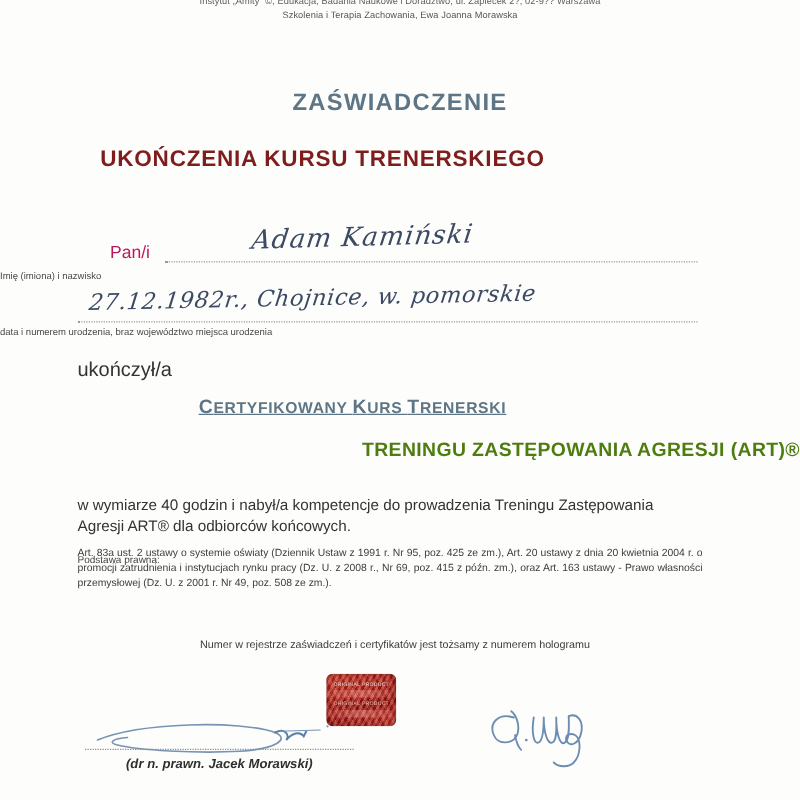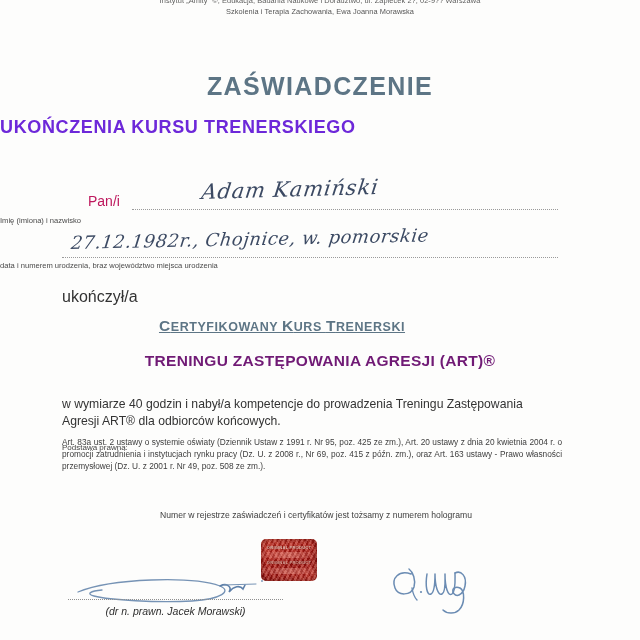--- a/index.html
+++ b/index.html
@@ -38,34 +38,35 @@
   .header .org-line1 { display: block; opacity: .95; }
   .header .org-line2 { display: block; }
 
   
   .title-main {
     position: absolute;
     top: 72px;
     left: 0;
     width: 640px;
     text-align: center;
-    font-size: 25px;
+    font-size: 19px;
     font-weight: bold;
     letter-spacing: 0.055em;
     color: #5d7585;
   }
   .title-sub {
     position: absolute;
     top: 117px;
     left: 0;
     width: 516px;
+    text-align: center;
     font-size: 18px;
     font-weight: bold;
     letter-spacing: 0.035em;
-    color: #6d28d9;
+    color: #7f1d1d;
   }
 
   
   .field-panrow {
     position: absolute;
     top: 193px;
     left: 88px;
     width: 470px;
     display: flex;
     align-items: flex-end;
@@ -146,22 +147,22 @@
     font-size: 12.5px;
     letter-spacing: 0.045em;
     text-decoration: underline;
   }
   .course-smallcaps .bigcap { font-size: 15.5px; }
   .course-main {
     position: absolute;
     top: 352px;
     left: 0;
     width: 640px;
-    text-align: center;
-    color: #701a75;
+    text-align: right;
+    color: #4d7c0f;
     font-weight: bold;
     font-size: 15.5px;
     letter-spacing: 0.02em;
   }
 
   
   .body-par {
     position: absolute;
     top: 396px;
     left: 62px;
@@ -231,21 +232,21 @@
     position: absolute;
     left: -10%; width: 120%;
     height: 6px;
     background: linear-gradient(90deg, rgba(255,255,255,0) 0%, rgba(255,190,175,.35) 50%, rgba(255,255,255,0) 100%);
   }
   .holo .b1 { top: 13px; }
   .holo .b2 { top: 29px; }
 
   
   .sig-block { position: absolute; top: 598px; }
-  .sig-left  { left: 68px;  width: 215px; }
+  .sig-left  { left: 68px;  width: 215px; font-weight: bold; }
   .sig-right { left: 380px; width: 215px; }
   .sig-line {
     border-bottom: 1px dotted #8f8f8f;
     height: 1px;
     width: 100%;
   }
   .sig-cap {
     margin-top: 5px;
     text-align: center;
     font-size: 10.5px;

